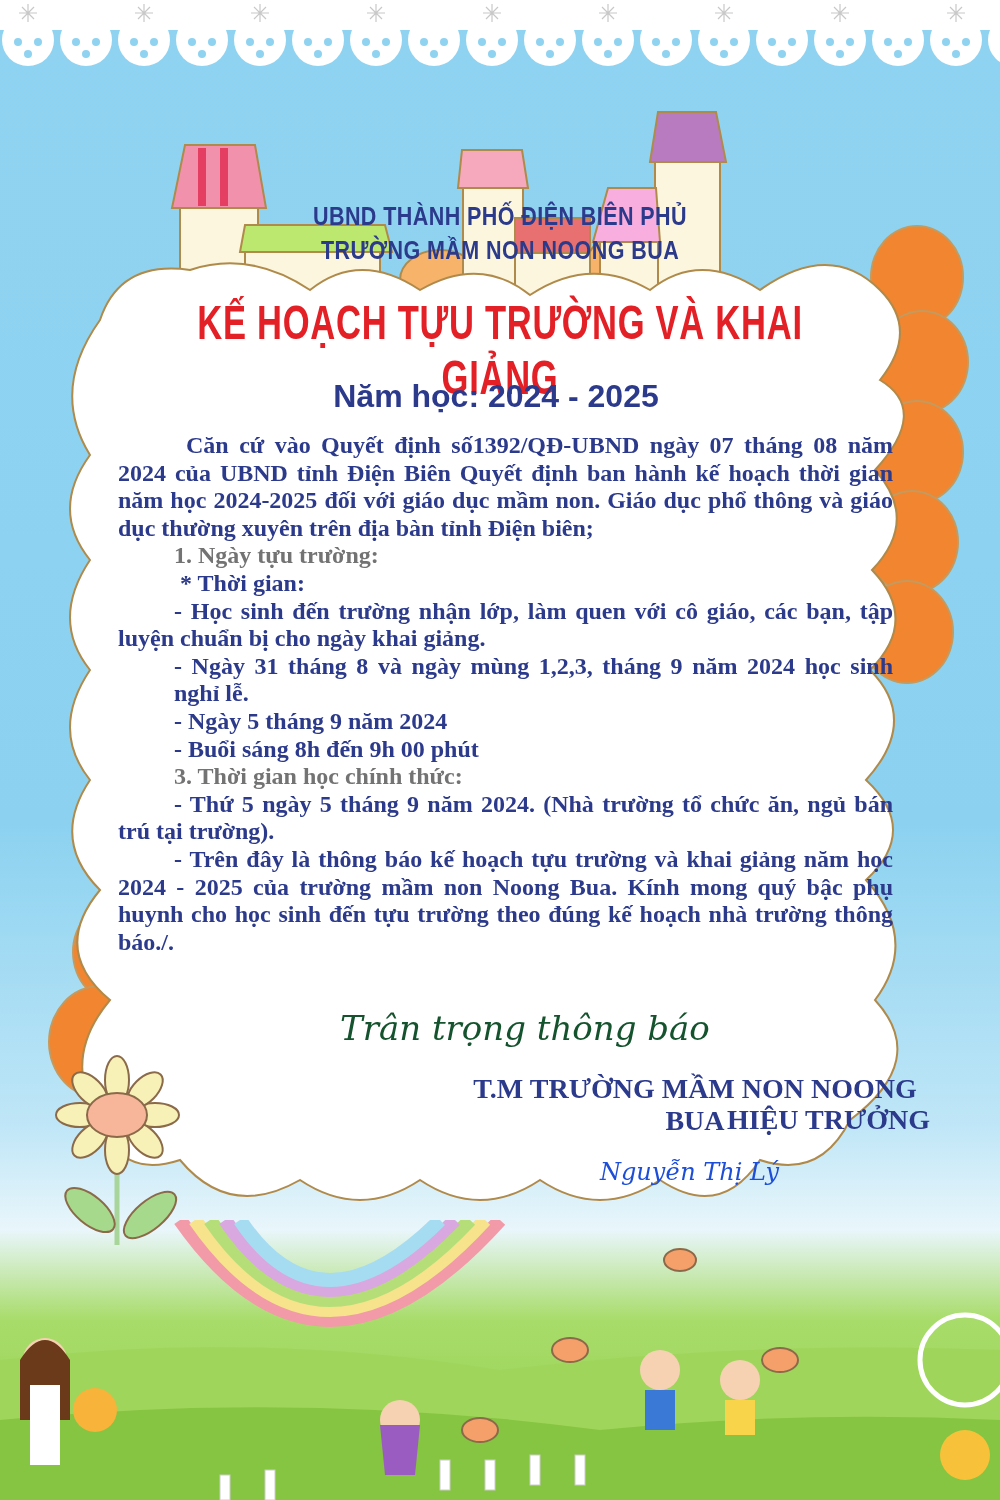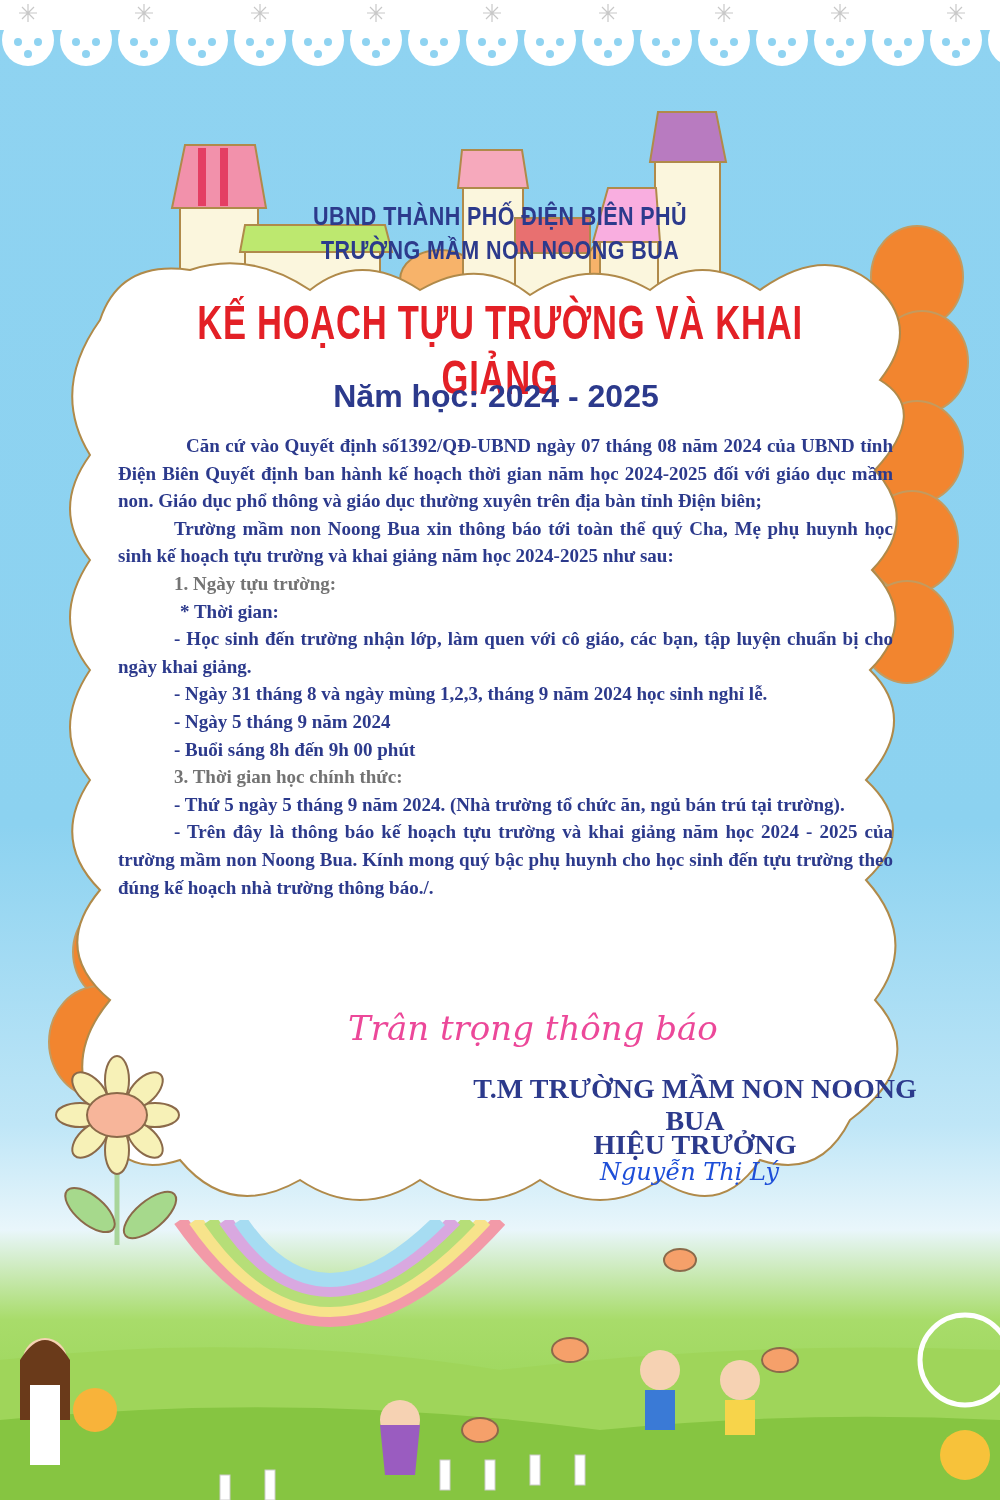--- a/index.html
+++ b/index.html
@@ -21,27 +21,27 @@
   .paper { left:60px; top:260px; width:880px; height:960px; }
 
   
   .content { left:0; top:0; width:1000px; height:1500px; }
   .hdr { position:absolute; left:0; width:1000px; text-align:center; color:#2c3a8c;
          font-family:"Liberation Sans", sans-serif; font-weight:bold; font-size:25px; letter-spacing:0.5px; transform:scaleX(0.86); }
   .title { position:absolute; left:0; width:1000px; text-align:center; color:#e32026;
            font-family:"Liberation Sans", sans-serif; font-weight:bold; font-size:48px; transform:scaleX(0.72); letter-spacing:1px; }
   .year { position:absolute; left:0; width:992px; text-align:center; color:#2c3a8c;
           font-family:"Liberation Sans", sans-serif; font-weight:bold; font-size:32px; }
-  .body { position:absolute; left:118px; width:775px; color:#2c3a8c; font-weight:bold; font-size:19px; line-height:27.6px; }
+  .body { position:absolute; left:118px; width:775px; color:#2c3a8c; font-weight:bold; font-size:24px; line-height:27.6px; }
   .body p { margin:0; text-align:justify; }
   .ind1 { text-indent:68px; }
   .ind2 { text-indent:56px; }
   .ind { padding-left:56px; }
   .red { color:#737373; }
-  .thanks { position:absolute; left:348px; top:1008px; color:#ec4899; font-style:italic; font-size:34px; font-family:"DejaVu Serif", serif; }
+  .thanks { position:absolute; left:340px; top:1008px; color:#14532d; font-style:italic; font-size:34px; font-family:"DejaVu Serif", serif; }
   .sign { position:absolute; left:460px; width:470px; text-align:center; color:#2c3a8c; font-size:28px; font-weight:bold; }
   .signname { position:absolute; left:600px; top:1158px; color:#1d4ed8; font-style:italic; font-size:24px; font-family:"DejaVu Serif", serif; }
   .scene { left:0; top:1220px; width:1000px; height:280px; }
 </style>
 </head>
 <body>
 
 <svg class="abs lace" viewBox="0 0 1000 70">
   <rect x="0" y="0" width="1000" height="30" fill="#ffffff"></rect>
   <g fill="#ffffff">
@@ -228,32 +228,31 @@
 </svg>
 
 <div class="abs content">
   <div class="hdr" style="top:202px;">UBND THÀNH PHỐ ĐIỆN BIÊN PHỦ</div>
   <div class="hdr" style="top:236px;">TRƯỜNG MẦM NON NOONG BUA</div>
   <div class="title" style="top:295px;">KẾ HOẠCH TỰU TRƯỜNG VÀ KHAI GIẢNG</div>
   <div class="year" style="top:378px;">Năm học: 2024 - 2025</div>
 
   <div class="body" style="top:432px;">
     <p class="ind1">Căn cứ vào Quyết định số1392/QĐ-UBND ngày 07 tháng 08 năm 2024 của UBND tỉnh Điện Biên Quyết định ban hành kế hoạch thời gian năm học 2024-2025 đối với giáo dục mầm non. Giáo dục phổ thông và giáo dục thường xuyên trên địa bàn tỉnh Điện biên;</p>
-    <p class="ind2">Trường mầm non Noong Bua xin thông báo tới toàn thể quý Cha, Mẹ  phụ huynh học sinh kế hoạch tựu trường và khai giảng năm học 2024-2025 như sau:</p>
 
     <p class="ind red">1. Ngày tựu trường:</p>
     <p class="ind" style="padding-left:62px;">*  Thời gian:</p>
     <p class="ind2">- Học sinh đến trường nhận lớp, làm quen với cô giáo, các bạn, tập luyện chuẩn bị cho ngày khai giảng.</p>
     <p class="ind">- Ngày 31 tháng 8 và ngày mùng 1,2,3, tháng 9 năm 2024 học sinh nghỉ lễ.</p>
 
     <p class="ind">- Ngày 5 tháng 9 năm 2024</p>
     <p class="ind">- Buổi sáng 8h đến 9h 00 phút</p>
 
     <p class="ind red">3. Thời gian học chính thức:</p>
     <p class="ind2">- Thứ 5 ngày 5 tháng 9 năm 2024. (Nhà trường tổ chức ăn, ngủ bán trú tại trường).</p>
     <p class="ind2">- Trên đây là thông báo kế hoạch tựu trường và khai giảng năm học 2024 - 2025 của trường mầm non Noong Bua. Kính mong quý bậc phụ huynh cho học sinh đến tựu trường theo đúng kế hoạch nhà trường thông báo./.</p>
   </div>
 
   <div class="thanks">Trân trọng thông báo</div>
   <div class="sign" style="top:1073px;">T.M TRƯỜNG MẦM NON NOONG BUA</div>
-  <div class="sign" style="top:1129px;">HIỆU TRƯỞNG</div>
+  <div class="sign" style="top:1104px;text-align:right;">HIỆU TRƯỞNG</div>
   <div class="signname">Nguyễn Thị Lý</div>
 </div>
 
 </body></html>

